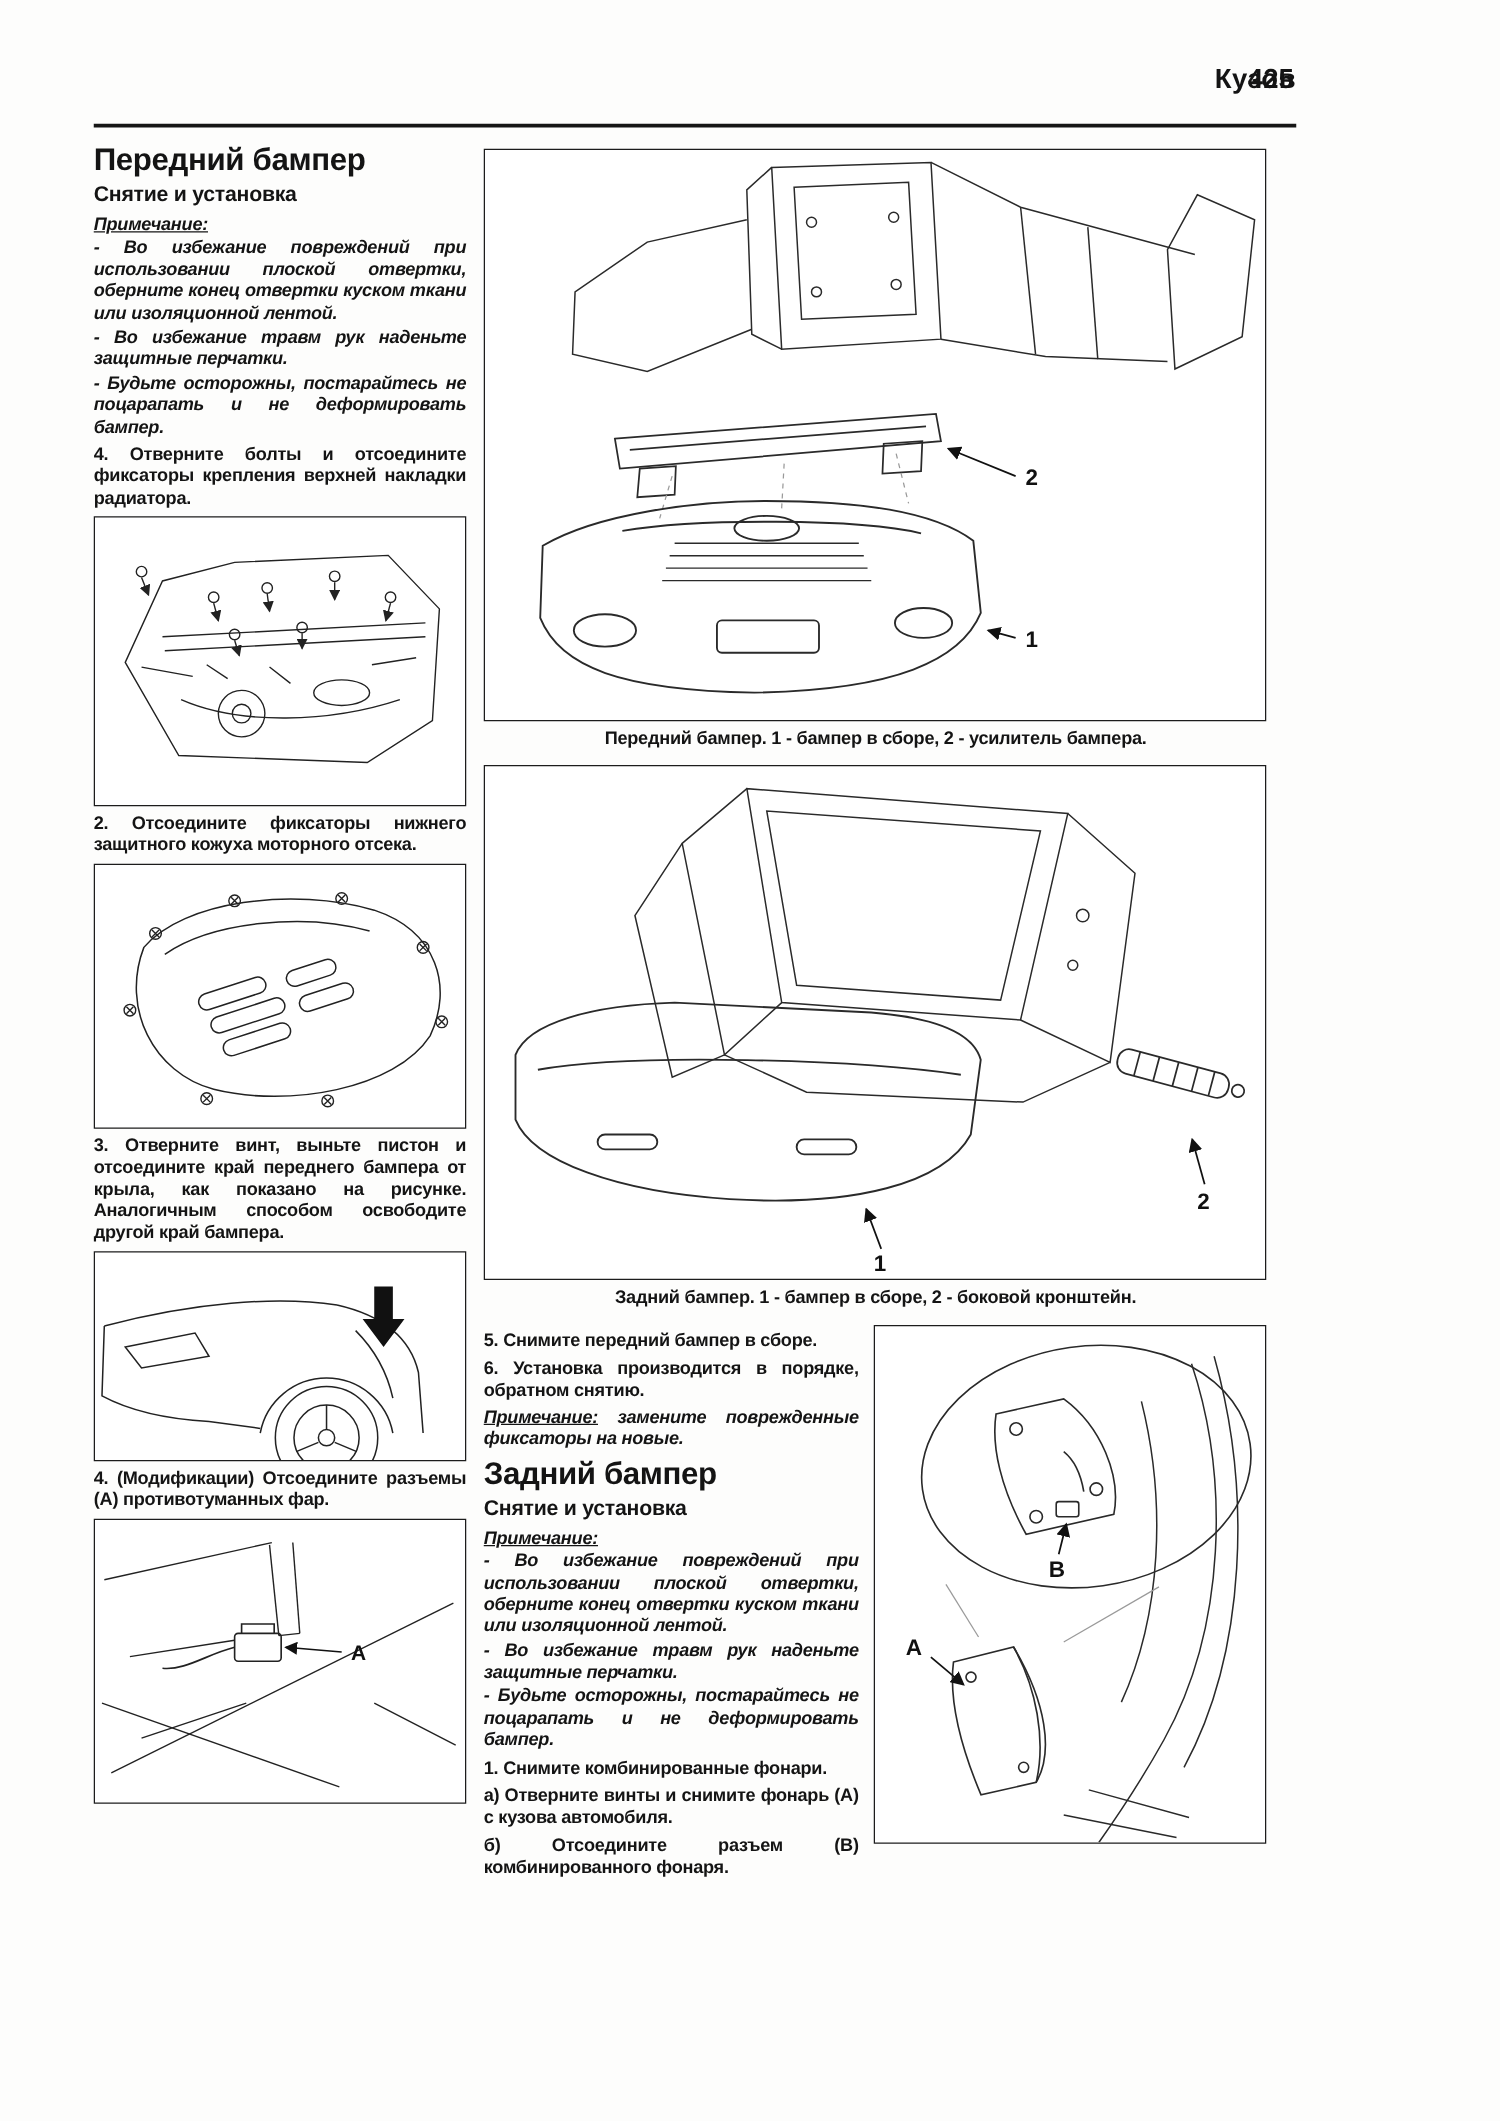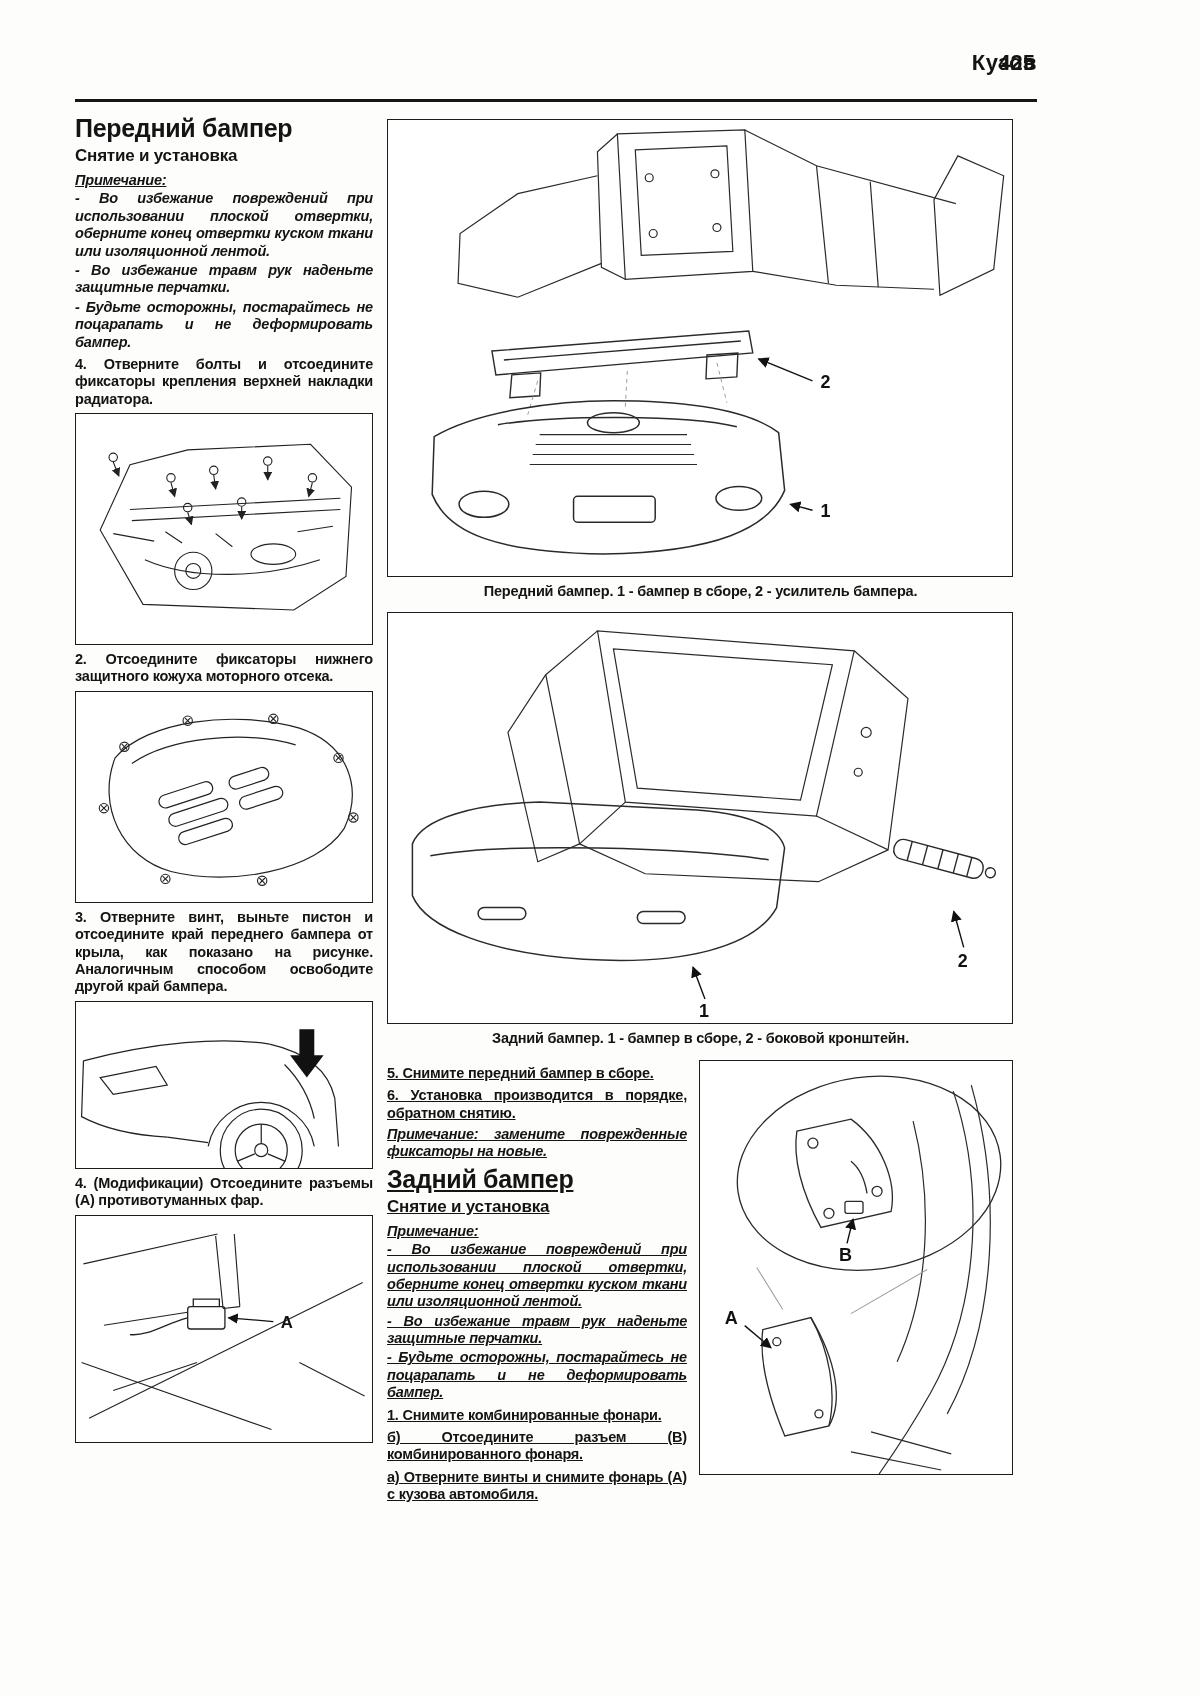--- a/index.html
+++ b/index.html
@@ -33,21 +33,21 @@
   .fig-h212 { height:212px; }
   .fig-h168 { height:168px; }
   .fig-h228 { height:228px; }
   .fig-h458 { height:458px; }
   .fig-h412 { height:412px; }
   .fig-h415 { height:415px; width:314px; flex:none; margin:0; }
 
   .caption { font-size:14.5px; font-weight:bold; letter-spacing:-0.2px; line-height:1.2; margin:1px 0 12px 1px;text-align:center; }
 
   .bottom-row { display:flex; gap:12px; align-items:flex-start; margin-top:2px; }
-  .bottom-text { width:300px; flex:none;text-decoration:underline; }
+  .bottom-text { width:300px; flex:none; }
   .bottom-text .t-title { margin-top:4px; }
 
   svg text.fig-label { font-family:"Liberation Sans","DejaVu Sans",sans-serif; font-size:18px; font-weight:bold; fill:#111; }
 </style>
 </head>
 <body>
 
 <div class="page">
   <div class="content">
 
@@ -325,22 +325,22 @@
 
             <h1 class="t-title">Задний бампер</h1>
             <h2 class="t-sub">Снятие и установка</h2>
 
             <p class="note-head">Примечание:</p>
             <p class="note">- Во избежание повреждений при использовании плоской отвертки, оберните конец отвертки куском ткани или изоляционной лентой.</p>
             <p class="note">- Во избежание травм рук наденьте защитные перчатки.</p>
             <p class="note">- Будьте осторожны, постарайтесь не поцарапать и не деформировать бампер.</p>
 
             <p class="step">1. Снимите комбинированные фонари.</p>
+            <p class="step">а) Отверните винты и снимите фонарь (А) с кузова автомобиля.</p>
             <p class="step">б) Отсоедините разъем (В) комбинированного фонаря.</p>
-            <p class="step">а) Отверните винты и снимите фонарь (А) с кузова автомобиля.</p>
           </div>
 
           <div class="fig fig-h415">
             <svg viewBox="0 0 310 412" preserveAspectRatio="xMidYMid meet">
               <defs>
                   <marker id="m7" markerWidth="8" markerHeight="8" refX="7" refY="4" orient="auto">
                     <path d="M0,0 L8,4 L0,8 Z" fill="#111"></path>
                   </marker>
                 </defs>
               <g fill="none" stroke="#2a2a2a" stroke-width="1.2">

